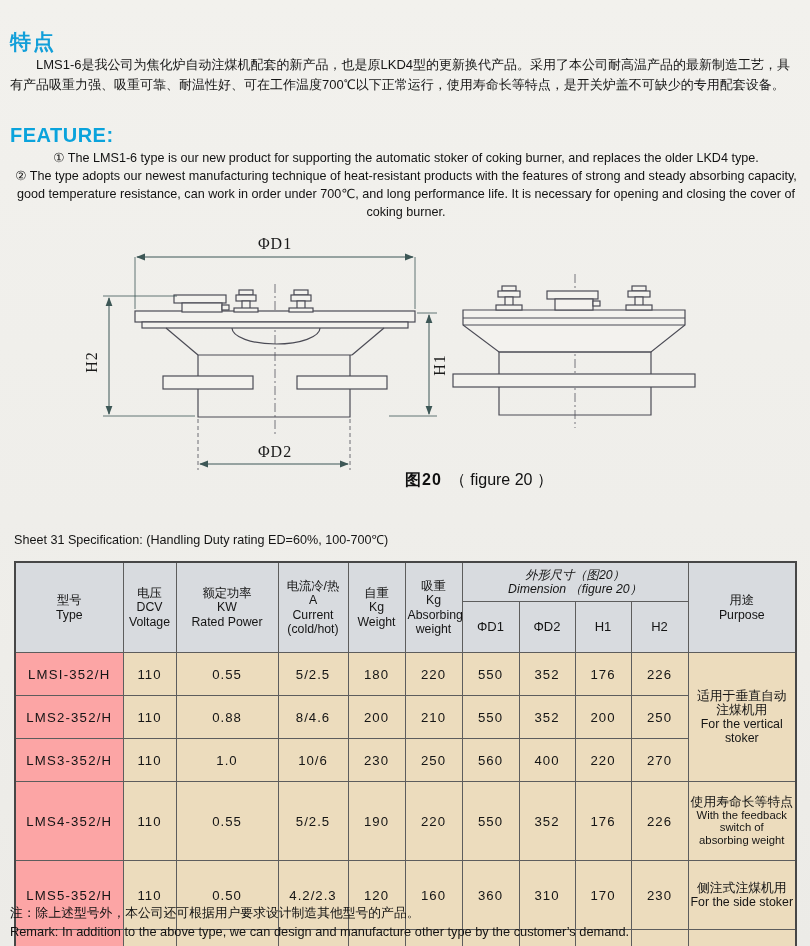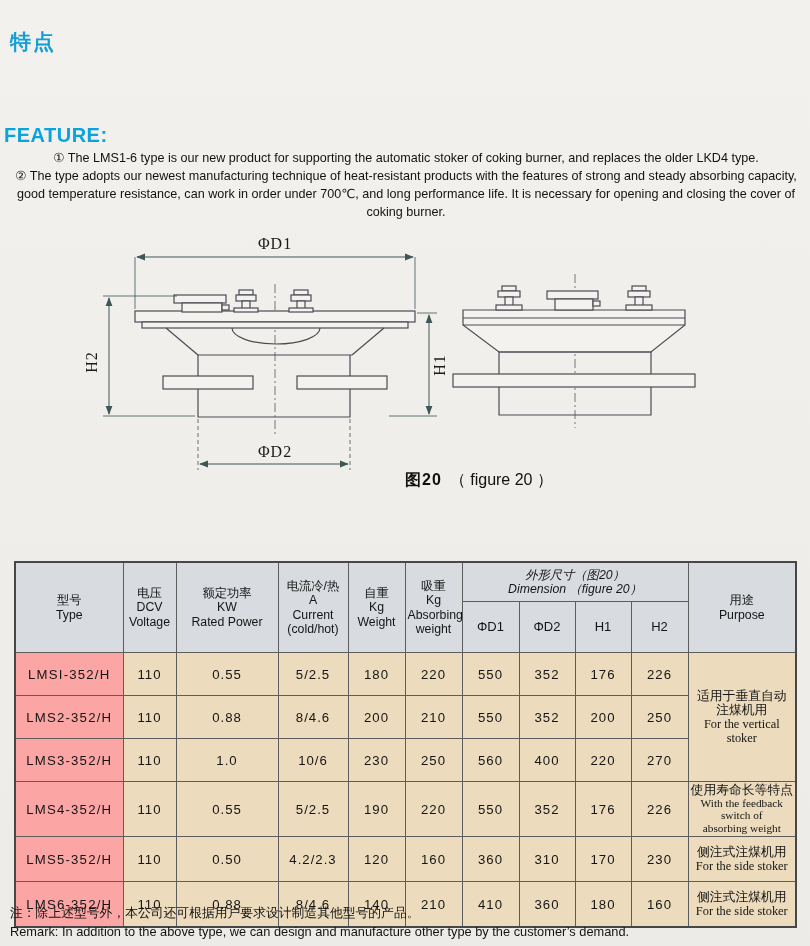--- a/index.html
+++ b/index.html
@@ -16,21 +16,21 @@
   
   .cn-title{
     position:absolute;left:10px;top:28px;margin:0;
     font-size:21px;font-weight:bold;color:#129fd9;letter-spacing:2px;
   }
   .cn-body{
     position:absolute;left:10px;top:55px;width:792px;margin:0;
     font-size:13px;line-height:19.5px;text-indent:2em;color:#161616;
   }
   .en-title{
-    position:absolute;left:4px;top:124px;margin:0;
+    position:absolute;left:10px;top:124px;margin:0;
     font-size:20px;font-weight:bold;color:#0aa3dc;letter-spacing:0.5px;
   }
   .en-items{
     position:absolute;left:10px;top:149px;width:792px;
     font-size:12.6px;line-height:18px;color:#121212;text-align:center;
   }
   .en-items p{margin:0;}
 
   
   .fig-left{position:absolute;left:85px;top:232px;}
@@ -63,34 +63,35 @@
   table.spec th,table.spec td{
     border:1px solid #5d5d5d;text-align:center;vertical-align:middle;
     padding:1px 2px;overflow:hidden;
   }
   table.spec{border:2px solid #474747;}
   table.spec th{background:#d8dbdf;font-weight:normal;line-height:14.5px;font-size:12.3px;}
   table.spec .grp-top{height:36px;font-style:italic;}
   table.spec .grp-sub th{height:48px;font-size:13px;}
   table.spec td{background:#ecdcbd;height:40px;font-size:13.2px;letter-spacing:1px;}
   table.spec td.type{background:#fca5a5;letter-spacing:1.2px;}
-  table.spec td.purpose{letter-spacing:0;line-height:14px;font-size:12.4px;padding:2px 1px;font-family:Liberation Serif, serif;}
+  table.spec td.purpose{letter-spacing:0;line-height:14px;font-size:12.4px;padding:14px 1px;}
   table.spec td.purpose.small{font-size:11.3px;line-height:12.5px;}
   table.spec td.purpose .cnline{font-size:12.8px;}
 
   
   .remark-cn{position:absolute;left:10px;top:905px;font-size:12.8px;font-weight:normal;color:#131313;}
   .remark-en{position:absolute;left:10px;top:924px;font-size:12.8px;color:#131313;}
 </style>
 </head>
 <body>
 
 <div class="page">
 
   <h1 class="cn-title">特点</h1>
+  <p class="cn-body">LMS1-6是我公司为焦化炉自动注煤机配套的新产品，也是原LKD4型的更新换代产品。采用了本公司耐高温产品的最新制造工艺，具有产品吸重力强、吸重可靠、耐温性好、可在工作温度700℃以下正常运行，使用寿命长等特点，是开关炉盖不可缺少的专用配套设备。</p>
 
   <h2 class="en-title">FEATURE:</h2>
   <div class="en-items">
     <p>① The LMS1-6 type is our new product for supporting the automatic stoker of coking burner, and replaces the older LKD4 type.</p>
     <p>② The type adopts our newest manufacturing technique of heat-resistant products with the features of strong and steady absorbing capacity, good temperature resistance, can work in order under 700℃, and long performance life. It is necessary for opening and closing the cover of coking burner.</p>
   </div>
 
   <svg class="fig-left" width="368" height="245" viewBox="0 0 368 245">
     <defs>
       <marker id="arwL" viewBox="0 0 10 10" refX="9" refY="5" markerWidth="9" markerHeight="9" orient="auto-start-reverse">
@@ -179,20 +180,21 @@
       <rect class="lf" x="99" y="25" width="51" height="8"></rect>
       <rect class="lf" x="107" y="33" width="38" height="11"></rect>
       <rect class="lf" x="145" y="35" width="7" height="5"></rect>
     </g>
   </svg>
 
   <div class="fig-caption">
     <span class="b">图20</span><span class="r">（ figure 20 ）</span>
   </div>
 
+  <div class="tbl-cap-en">Sheet 31 Specification:  (Handling Duty rating ED=60%, 100-700℃)</div>
 
   <table class="spec">
     <colgroup>
       <col style="width:108px">
         <col style="width:53px">
         <col style="width:102px">
         <col style="width:70px">
       <col style="width:57px">
         <col style="width:57px">
         <col style="width:57px">

